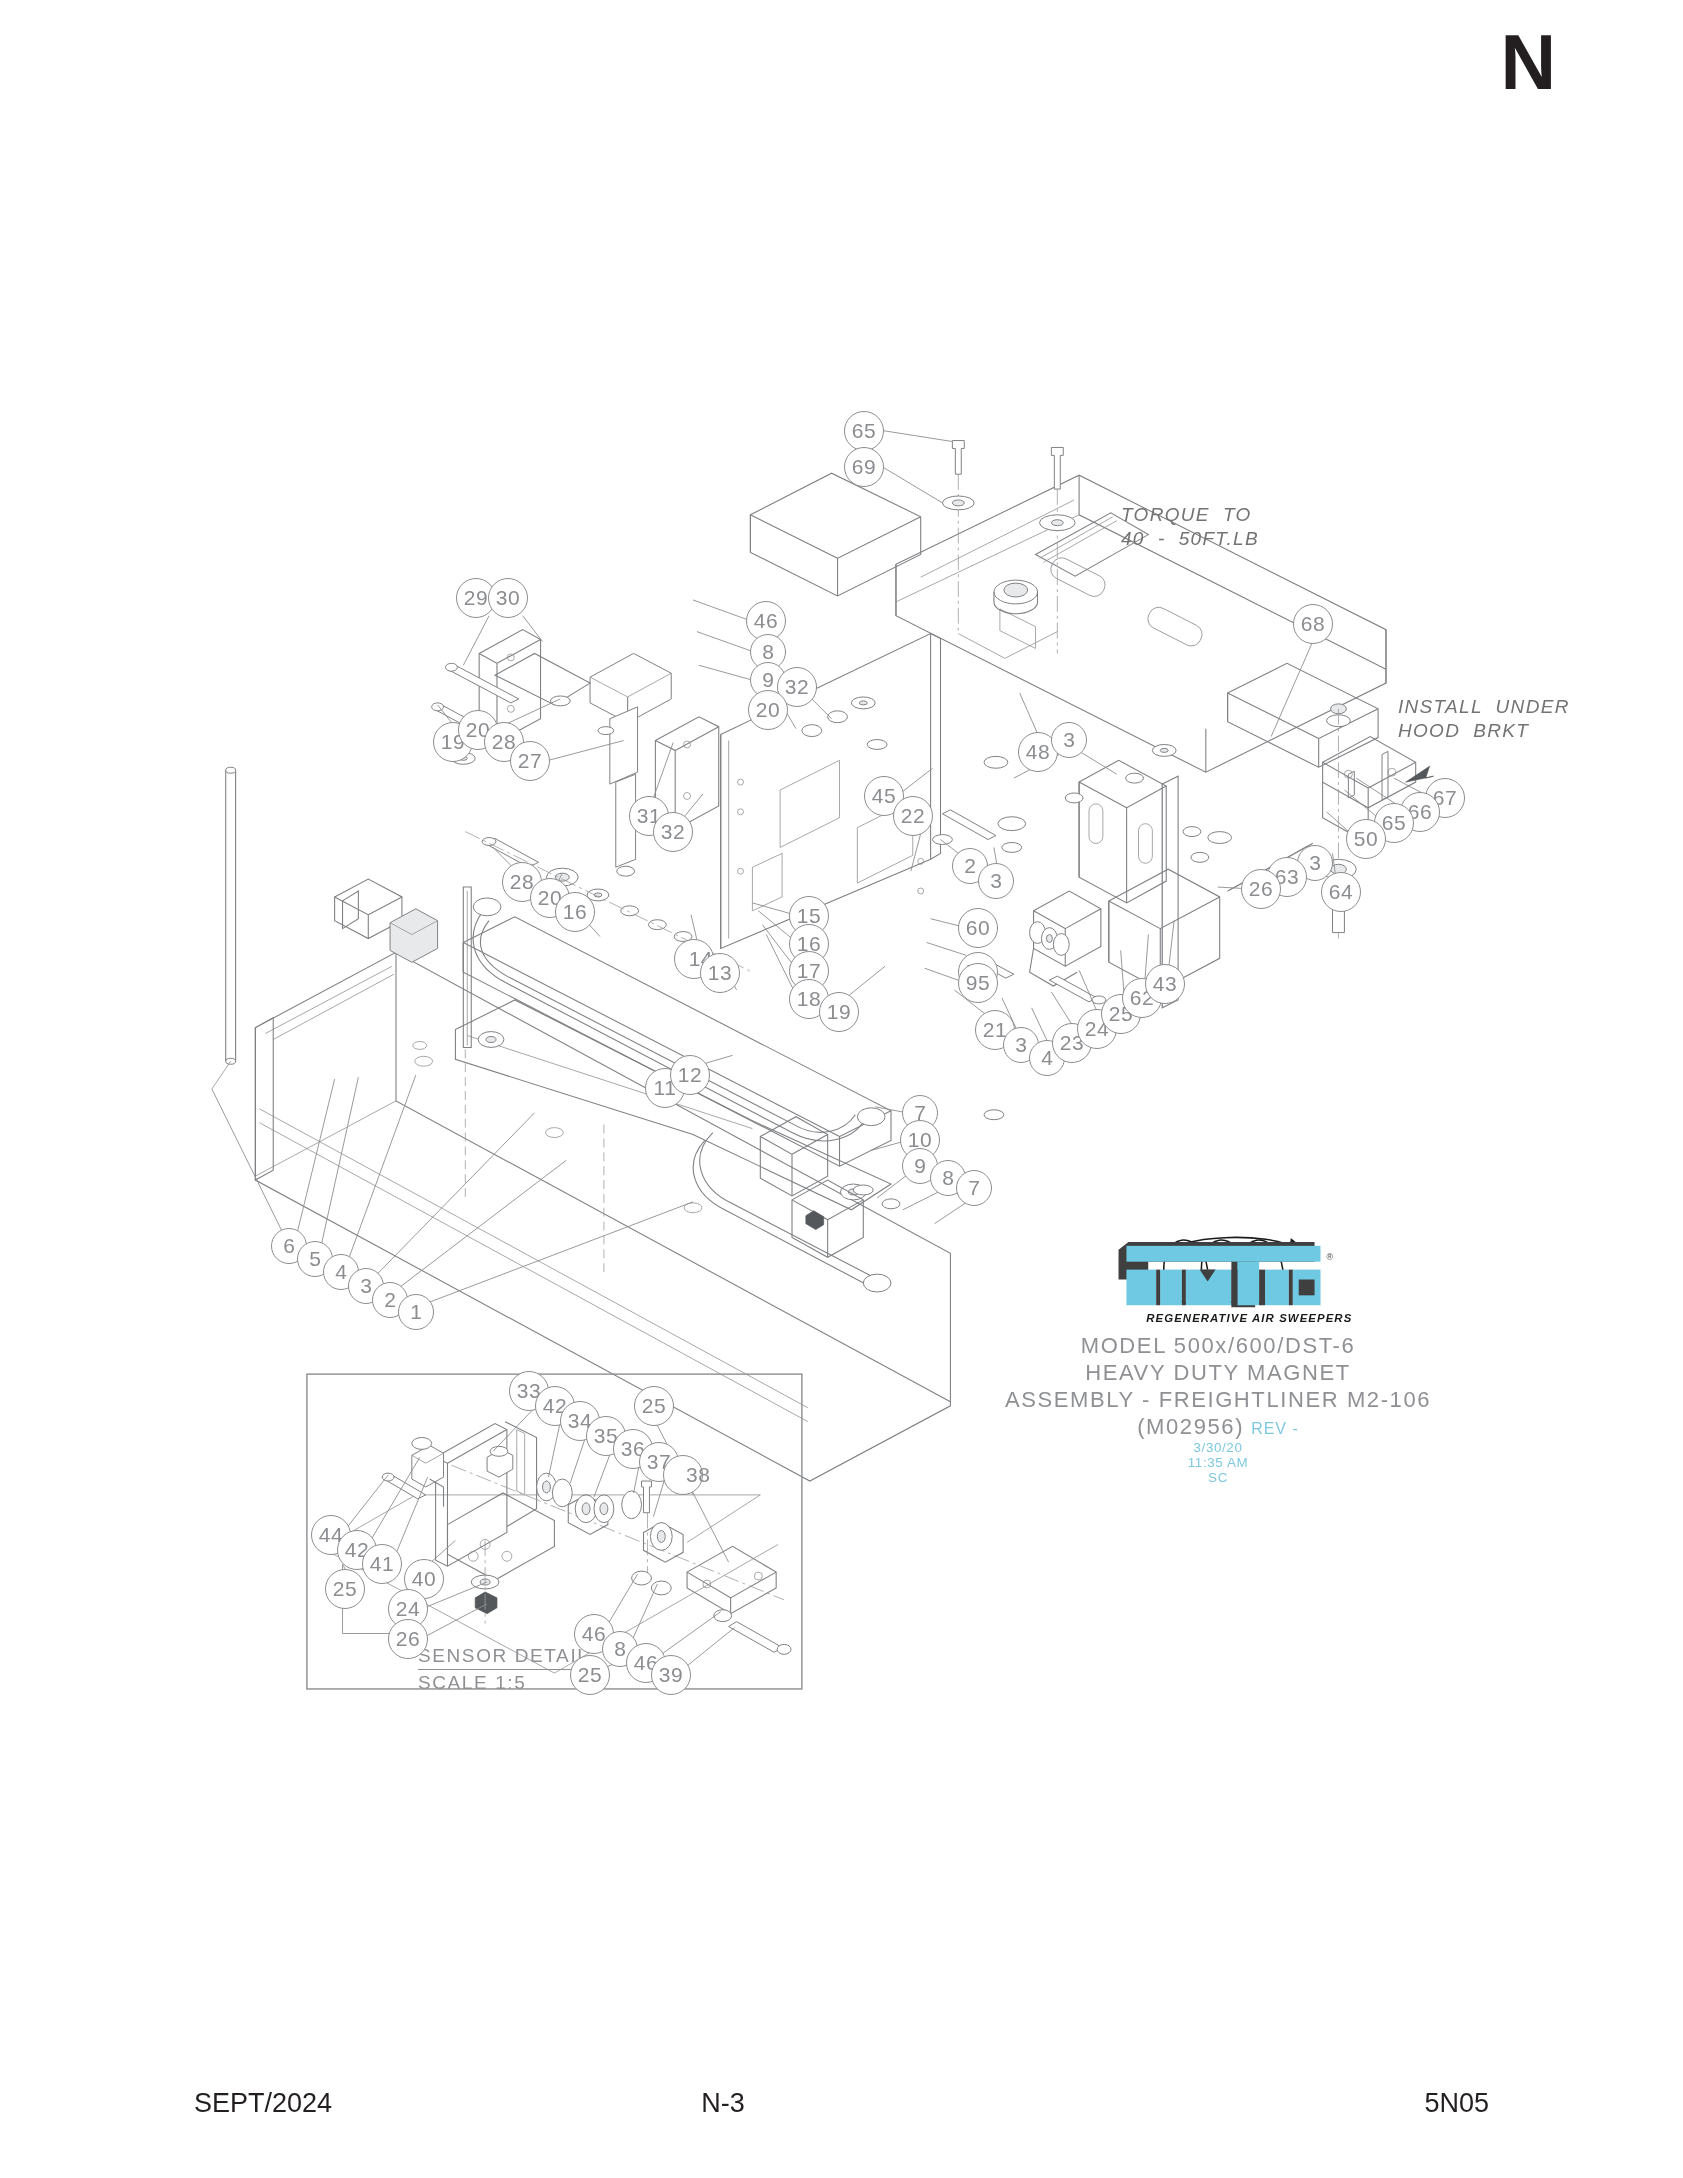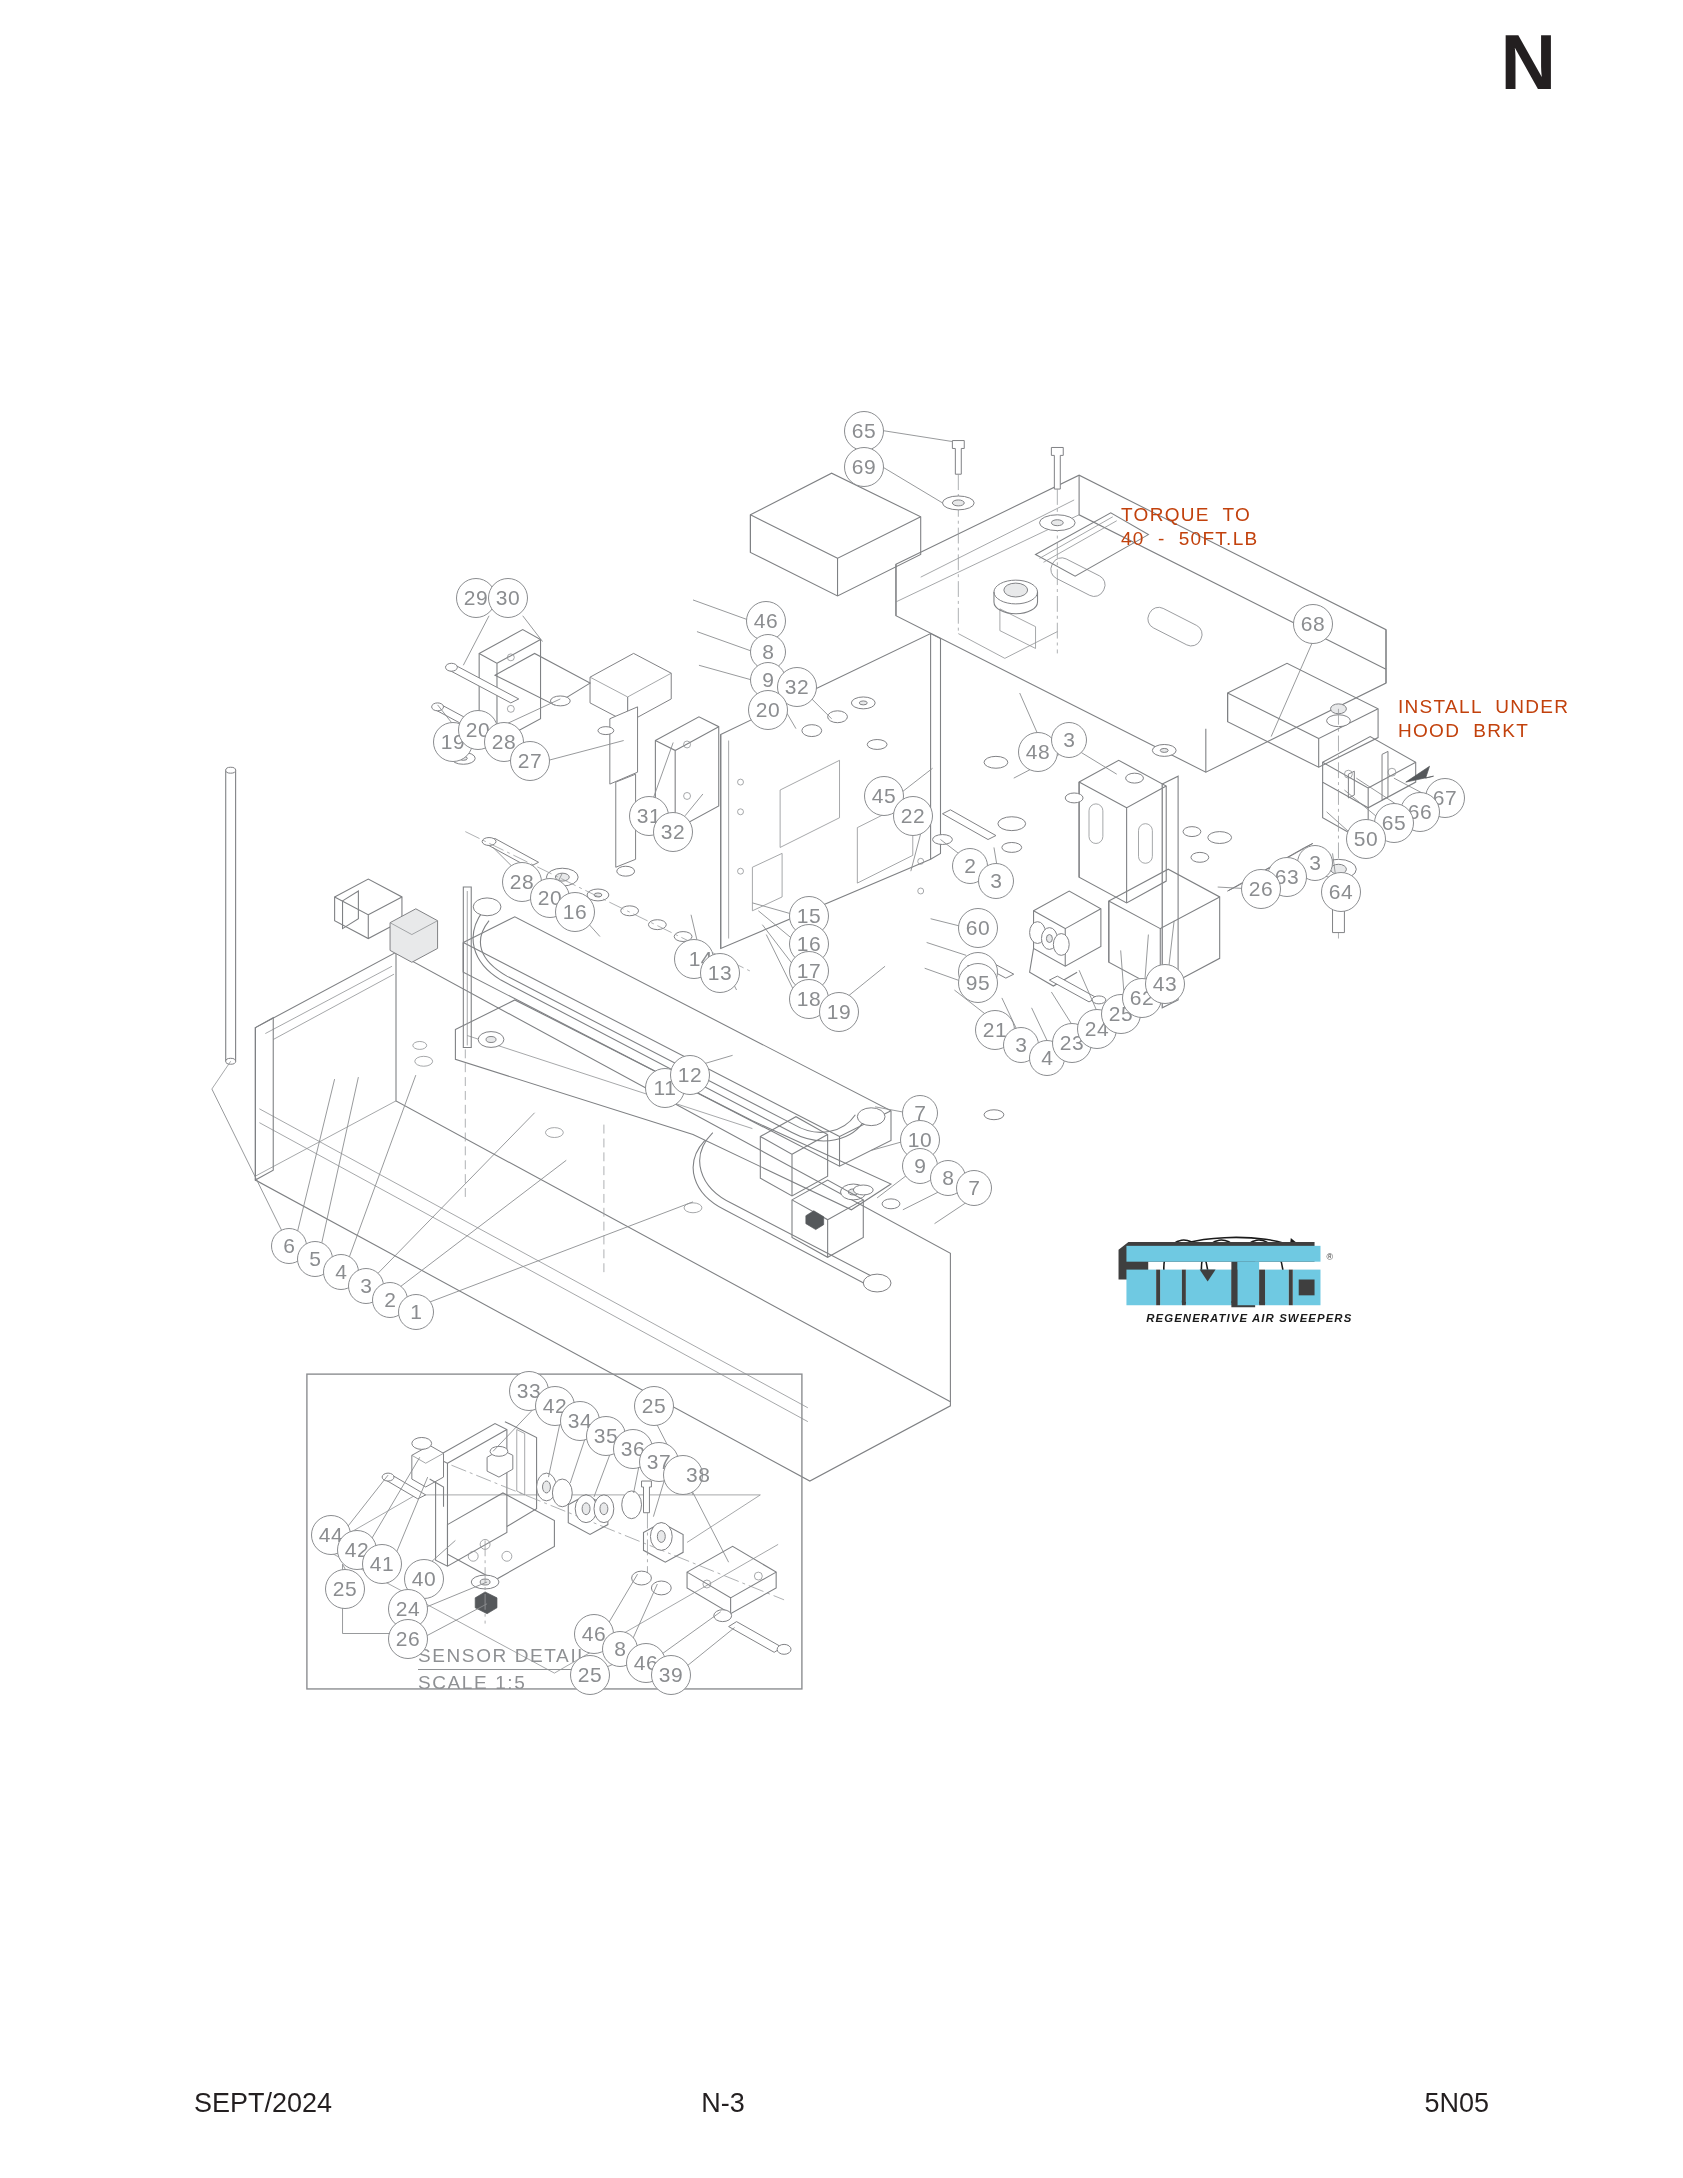--- a/index.html
+++ b/index.html
@@ -90,23 +90,24 @@
     left: 1057px; top: 1230px;
     width: 327px; height: 99px;
   }
 
   
   .dwg-note {
     position: absolute;
     font-family: "Liberation Sans", sans-serif;
     font-size: 19px;
     letter-spacing: 1.3px;
-    color: #c2410c;
+    color: #737373;
     line-height: 24px;
     white-space: pre;
+    font-style: italic;
   }
   #note-torque  { left: 1121px; top: 503px; }
   #note-hood    { left: 1398px; top: 695px; }
 
   
   #sensor-caption {
     position: absolute;
     left: 418px; top: 1643px;
     font-family: "Liberation Sans", sans-serif;
     font-size: 19px;
@@ -615,20 +616,32 @@
         <path d="M176 40 h6 v36 h-6 z"></path>
         <path d="M204 40 h6 v36 h-6 z"></path>
         <path d="M234 40 h4 v36 h-4 z"></path>
         <path d="M244 50 h16 v16 h-16 z"></path>
       </g>
       <text x="272" y="30" font-family="Liberation Sans, sans-serif" font-size="9" fill="#3f3f3f">®</text>
       <text x="90" y="93" font-family="Liberation Sans, sans-serif" font-size="11.5" font-weight="bold" font-style="italic" letter-spacing="1.1" fill="#1a1a1a">REGENERATIVE AIR SWEEPERS</text>
     </svg>
   </div>
 
+  <div id="title-block">
+    <div class="tb-line">MODEL 500x/600/DST-6</div>
+    <div class="tb-line">HEAVY DUTY MAGNET</div>
+    <div class="tb-line">ASSEMBLY - FREIGHTLINER M2-106</div>
+    <div id="tb-partno-row">
+      <span class="tb-line">(M02956)</span>
+      <span id="tb-rev">REV -</span>
+    </div>
+    <div class="tb-stamp">3/30/20</div>
+    <div class="tb-stamp">11:35 AM</div>
+    <div class="tb-stamp">SC</div>
+  </div>
 
   <div id="balloon-layer">
       <div class="balloon b2" style="left: 844px; top: 411px;">65</div>
       <div class="balloon b2" style="left: 844px; top: 447px;">69</div>
       <div class="balloon b2" style="left: 456px; top: 578px;">29</div>
       <div class="balloon b2" style="left: 488px; top: 578px;">30</div>
       <div class="balloon b2" style="left: 433px; top: 722px;">19</div>
       <div class="balloon b2" style="left: 458px; top: 710px;">20</div>
       <div class="balloon b2" style="left: 484px; top: 722px;">28</div>
       <div class="balloon b2" style="left: 510px; top: 741px;">27</div>

